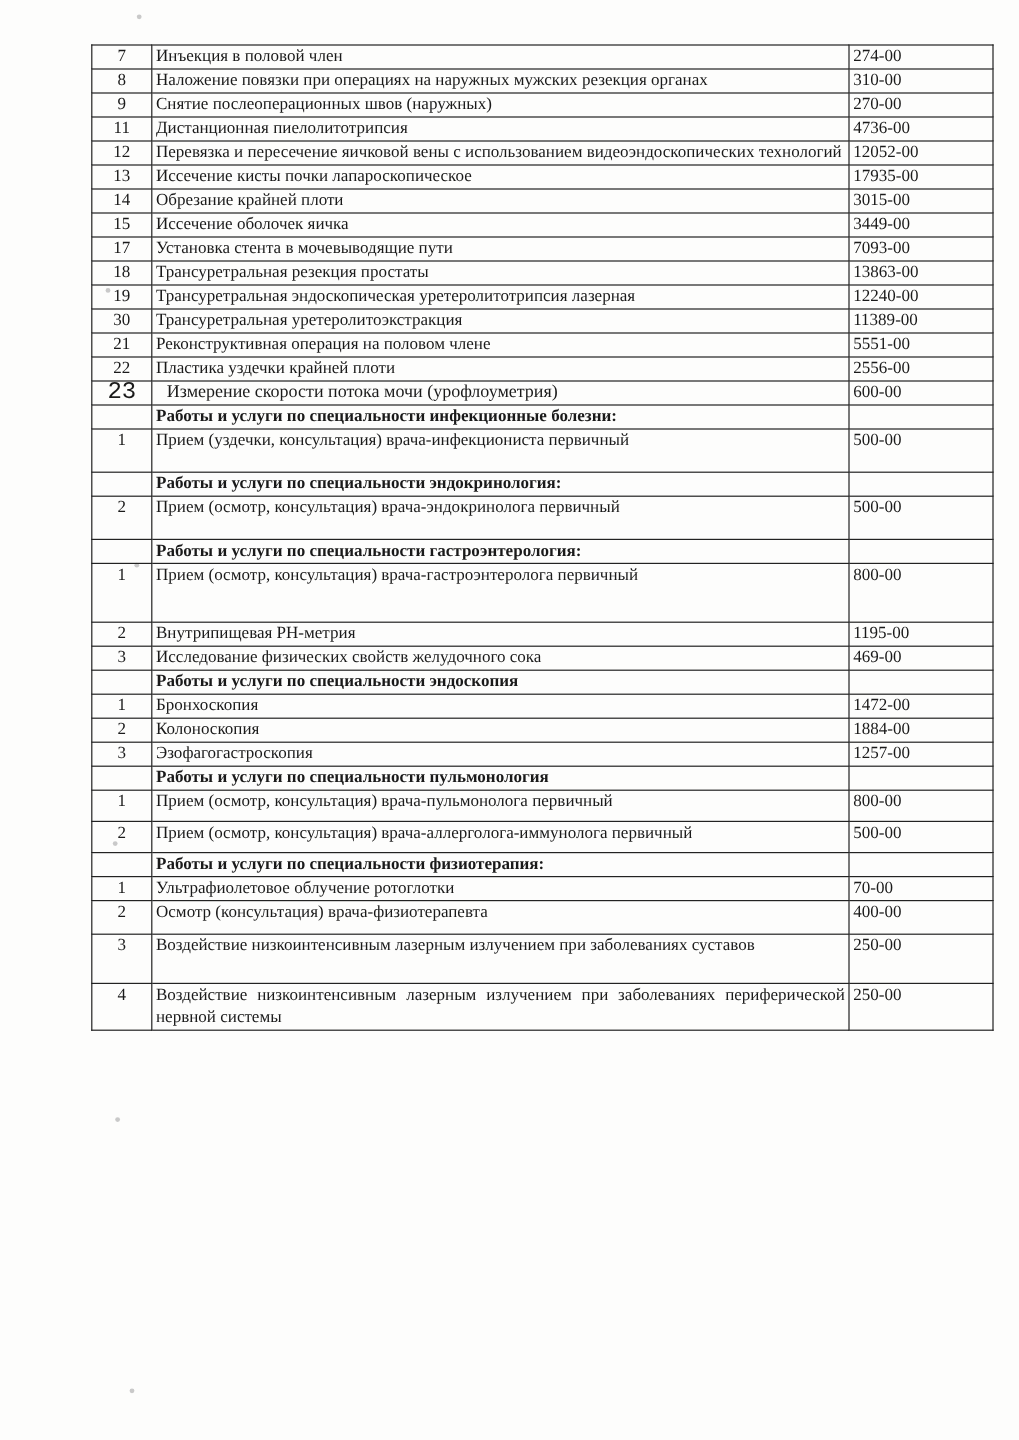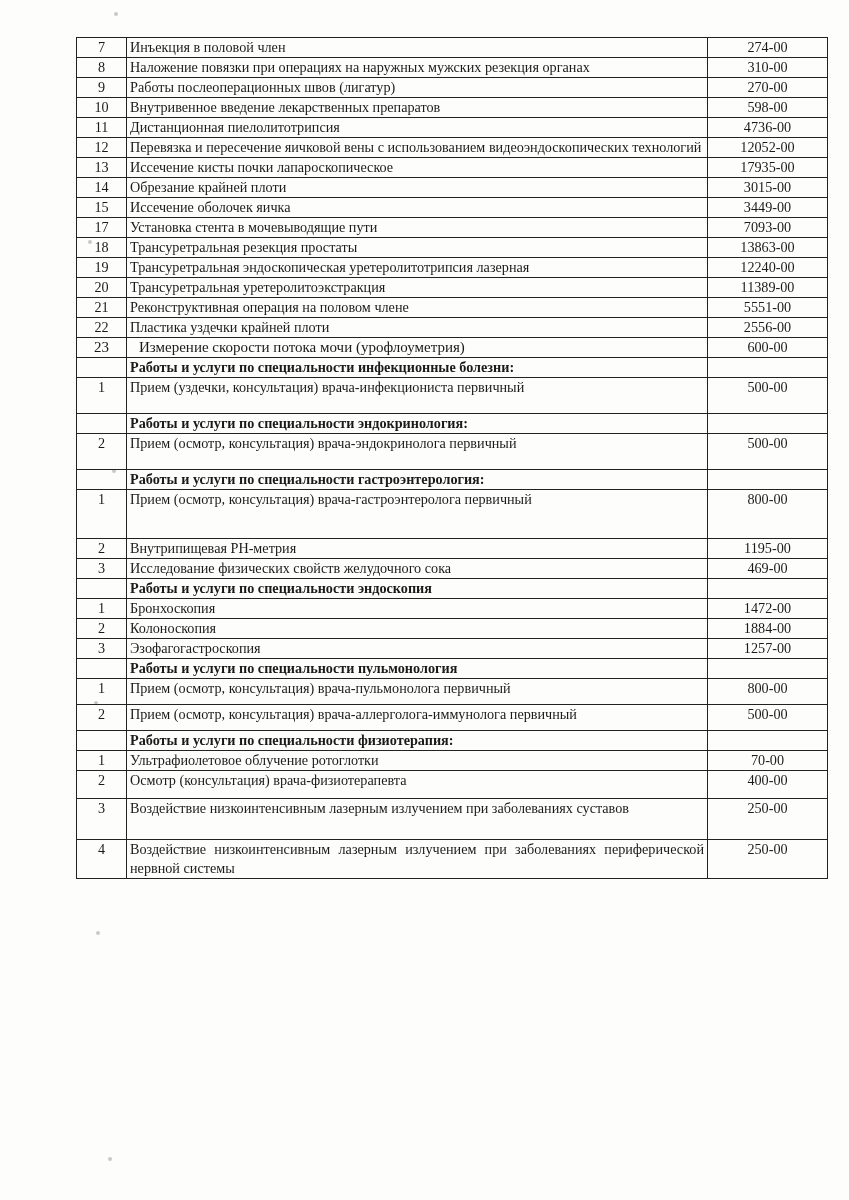--- a/index.html
+++ b/index.html
@@ -7,21 +7,21 @@
          font-family: "Liberation Serif", "DejaVu Serif", serif; color: #1a1a1a; }
   .page { position: absolute; left: 0; top: 0; width: 849px; height: 1200px; background: #fdfdfc; }
   .mark { position: absolute; width: 4px; height: 4px; border-radius: 50%; background: #c9c9c9; }
   table.price { position: absolute; left: 76px; top: 37px; width: 751px;
                 border-collapse: collapse; table-layout: fixed; font-size: 14.2px; }
   table.price td { border: 1px solid #222; padding: 0 3px; vertical-align: top; line-height: 19px; }
   col.c-num { width: 50px; }
   col.c-name { width: 581px; }
   col.c-price { width: 120px; }
   td.num { text-align: center; }
-  td.price-cell { text-align: center; }
+  td.price-cell { }
   tr.section td.name { font-weight: bold; }
   tr.tall td { height: 35px; }
   tr.r20 td { height: 19px; }
   td.justify { text-align: justify; text-align-last: left; }
 </style>
 </head>
 <body>
 
 <div class="page">
   <span class="mark" style="left:114px;top:12px;"></span>
@@ -43,27 +43,22 @@
         <td class="name">Инъекция в половой член</td>
         <td class="price-cell">274-00</td>
       </tr>
       <tr class="r20">
         <td class="num">8</td>
         <td class="name">Наложение повязки при операциях на наружных мужских резекция органах</td>
         <td class="price-cell">310-00</td>
       </tr>
       <tr class="r20">
         <td class="num">9</td>
-        <td class="name">Работы послеоперационных швов (лигатур)</td>
+        <td class="name">Снятие послеоперационных швов (наружных)</td>
         <td class="price-cell">270-00</td>
-      </tr>
-      <tr class="r20">
-        <td class="num">10</td>
-        <td class="name">Внутривенное введение лекарственных препаратов</td>
-        <td class="price-cell">598-00</td>
       </tr>
       <tr class="r20">
         <td class="num">11</td>
         <td class="name">Дистанционная пиелолитотрипсия</td>
         <td class="price-cell">4736-00</td>
       </tr>
       <tr>
         <td class="num">12</td>
         <td class="name">Перевязка и пересечение яичковой вены с использованием видеоэндоскопических технологий</td>
         <td class="price-cell">12052-00</td>
@@ -92,36 +87,36 @@
         <td class="num">18</td>
         <td class="name">Трансуретральная резекция простаты</td>
         <td class="price-cell">13863-00</td>
       </tr>
       <tr class="r20">
         <td class="num">19</td>
         <td class="name">Трансуретральная эндоскопическая уретеролитотрипсия лазерная</td>
         <td class="price-cell">12240-00</td>
       </tr>
       <tr class="r20">
-        <td class="num">20</td>
+        <td class="num">30</td>
         <td class="name">Трансуретральная уретеролитоэкстракция</td>
         <td class="price-cell">11389-00</td>
       </tr>
       <tr class="r20">
         <td class="num">21</td>
         <td class="name">Реконструктивная операция на половом члене</td>
         <td class="price-cell">5551-00</td>
       </tr>
       <tr class="r20">
         <td class="num">22</td>
         <td class="name">Пластика уздечки крайней плоти</td>
         <td class="price-cell">2556-00</td>
       </tr>
       <tr class="r20">
-        <td class="num" style="font-size:15px;">23</td>
+        <td class="num" style="font-size:20px;font-family:Liberation Mono, monospace;">23</td>
         <td class="name" style="font-size:15px;padding-left:12px;">Измерение скорости потока мочи (урофлоуметрия)</td>
         <td class="price-cell">600-00</td>
       </tr>
       <tr class="section r20">
         <td class="num"></td>
         <td class="name">Работы и услуги по специальности инфекционные болезни:</td>
         <td class="price-cell"></td>
       </tr>
       <tr class="tall">
         <td class="num">1</td>

